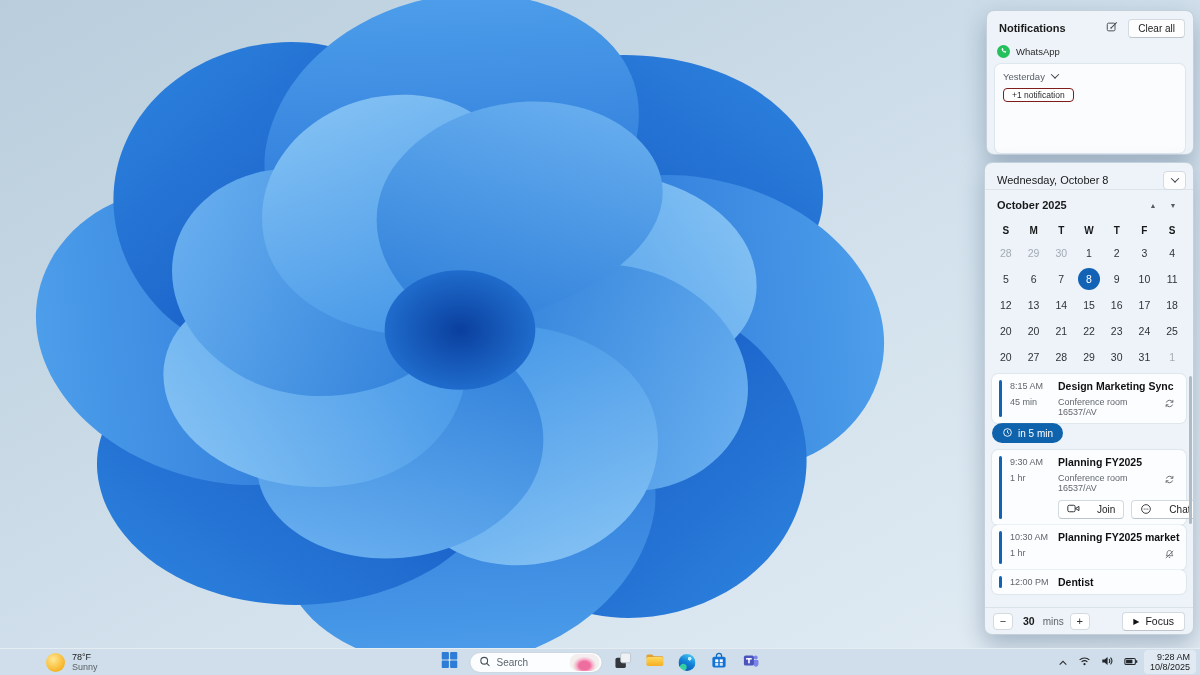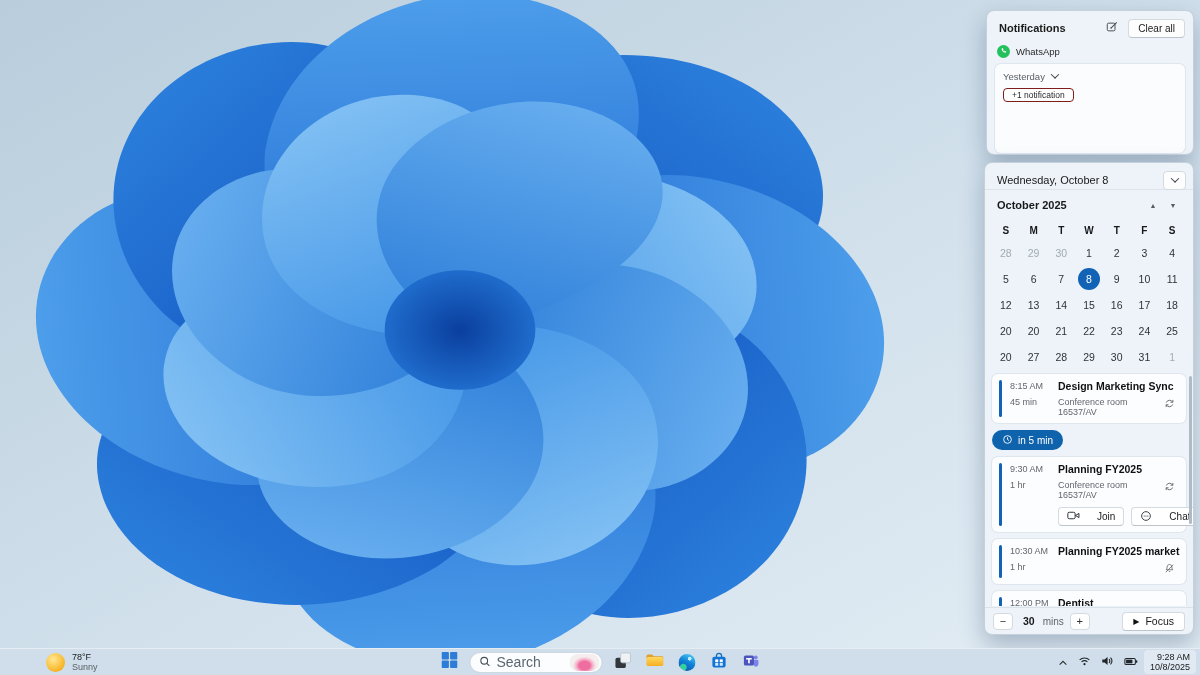--- a/index.html
+++ b/index.html
@@ -54,21 +54,21 @@
         font-size:10px; font-weight:bold; color:#17191b; }
   .day { height:26px; display:flex; align-items:center; justify-content:center;
          font-size:10.5px; color:#2f3338; cursor:pointer; }
   .day.outside { color:#a2abb3; }
   .day span { width:22px; height:22px; display:flex; align-items:center; justify-content:center; border-radius:50%; }
   .day.selected span { background:#1263b5; color:#fff; }
 
   .events-viewport { position:relative; height:236px; overflow:hidden; padding:4px 7px 0 7px; }
   .scrollbar { position:absolute; right:1px; top:6px; width:3px; height:148px; background:#aebbc6; border-radius:2px; }
   .event-card { position:relative; display:grid; grid-template-columns:42px 1fr 16px; column-gap:6px;
-                padding:6px 6px 6px 18px; background:#fbfdff; border-radius:6px; margin-bottom:7px;
+                padding:6px 6px 6px 18px; background:#fbfdff; border-radius:6px; 
                 box-shadow:0 0 0 1px rgba(140,160,180,.14); cursor:pointer; }
   .accent { position:absolute; left:7px; top:6px; bottom:6px; width:3px; border-radius:2px; background:#1263b5; }
   .e-time  { grid-column:1; grid-row:1; font-size:9px;  color:#62666c; padding-top:1px; }
   .e-title { grid-column:2/4; grid-row:1; font-size:10.5px; font-weight:bold; color:#111; white-space:nowrap; overflow:hidden; }
   .e-dur   { grid-column:1; grid-row:2; font-size:9px;  color:#62666c; margin-top:5px; }
   .e-loc   { grid-column:2; grid-row:2; font-size:9px;  color:#62666c; margin-top:5px; }
   .e-status{ grid-column:3; grid-row:2; margin-top:3px; }
   .e-actions { grid-column:2/4; grid-row:3; display:flex; gap:7px; margin-top:7px; }
   .e-btn { display:flex; align-items:center; gap:17px; height:19px; padding:0 8px; font-size:10px; color:#1a1a1a;
            background:#fff; border:1px solid #d3dae0; border-bottom-color:#bcc5cc; border-radius:4px; cursor:pointer; }
@@ -91,21 +91,21 @@
              border-top:1px solid rgba(255,255,255,.45); display:flex; align-items:center; }
   .weather { position:absolute; left:40px; display:flex; align-items:center; gap:7px; height:27px; padding:12px 6px; cursor:pointer; }
   .sun { width:19px; height:19px; border-radius:50%; background:radial-gradient(circle at 38% 34%, #ffe894, #f7b322 72%, #ef9c12); }
   .weather-temp { font-size:9px; color:#17191b; line-height:10px; }
   .weather-cond { font-size:9px; color:#5c6167; line-height:10px; }
   .tb-center { position:absolute; left:50%; transform:translateX(-50%); display:flex; align-items:center; gap:8px; height:27px; }
   .tb-icon { width:24px; height:24px; display:flex; align-items:center; justify-content:center;
              border-radius:4px; cursor:pointer; }
   .search-pill { display:flex; align-items:center; gap:6px; width:133px; height:21px; padding:0 2px 0 9px;
                  background:rgba(255,255,255,.92); border:1px solid rgba(150,170,190,.45); border-radius:11px; cursor:pointer; }
-  .search-text { flex:1; font-size:14px; color:#5c6670; }
+  .search-text { flex:1; font-size:10px; color:#5c6670; }
   .search-img { width:30px; height:17px; border-radius:9px;
                 background: radial-gradient(ellipse at 50% 68%, #ef6ea0 0 26%, #f7b8cf 40%, rgba(0,0,0,0) 55%),
                             linear-gradient(180deg,#f6edf0,#eef2ea); }
   .edge-circle { width:17px; height:17px; border-radius:50%;
                  background: radial-gradient(circle at 66% 28%, #bfeefe 0 10%, rgba(0,0,0,0) 12%),
                              radial-gradient(circle at 28% 78%, #35d0a0 0 16%, rgba(0,0,0,0) 22%),
                              linear-gradient(205deg, #46c1f0 12%, #1182d8 48%, #0b5fb8 82%); }
   .tray { position:absolute; right:4px; display:flex; align-items:center; height:27px; gap:2px; }
   .tray-btn { height:22px; padding:0 4px; display:flex; align-items:center; justify-content:center; border-radius:4px; cursor:pointer; }
   .clock-box { display:flex; flex-direction:column; align-items:flex-end; justify-content:center;

